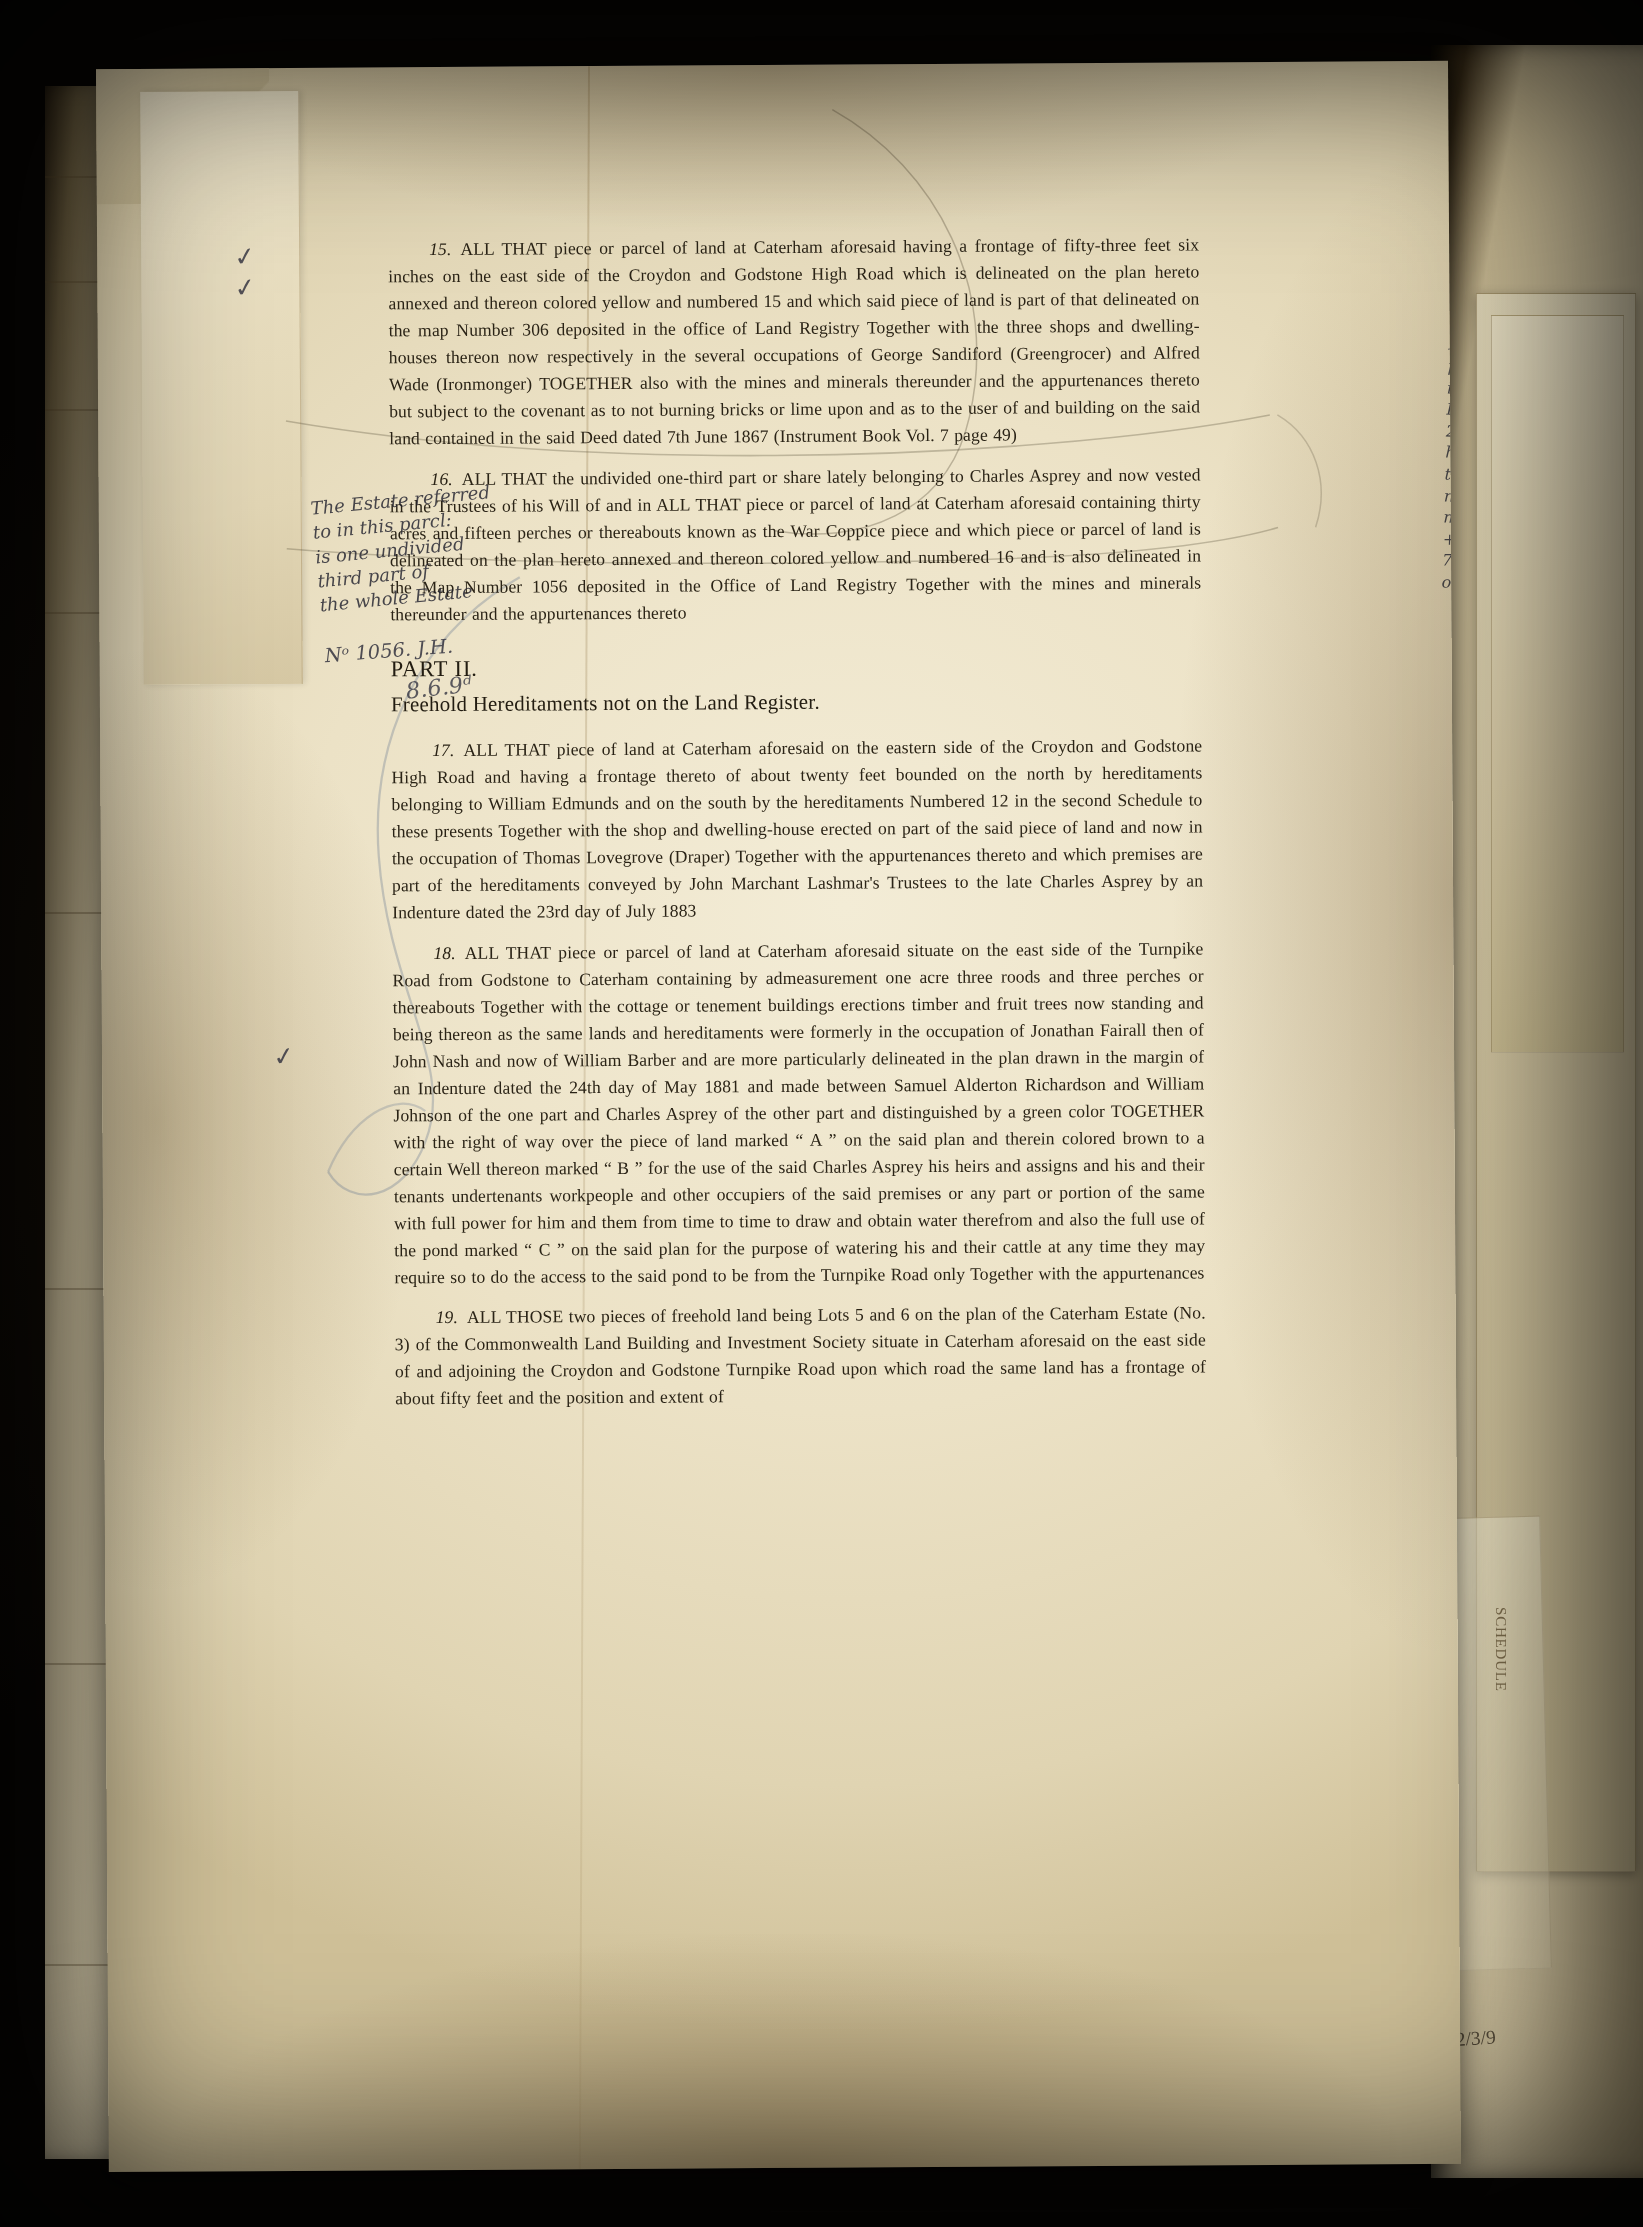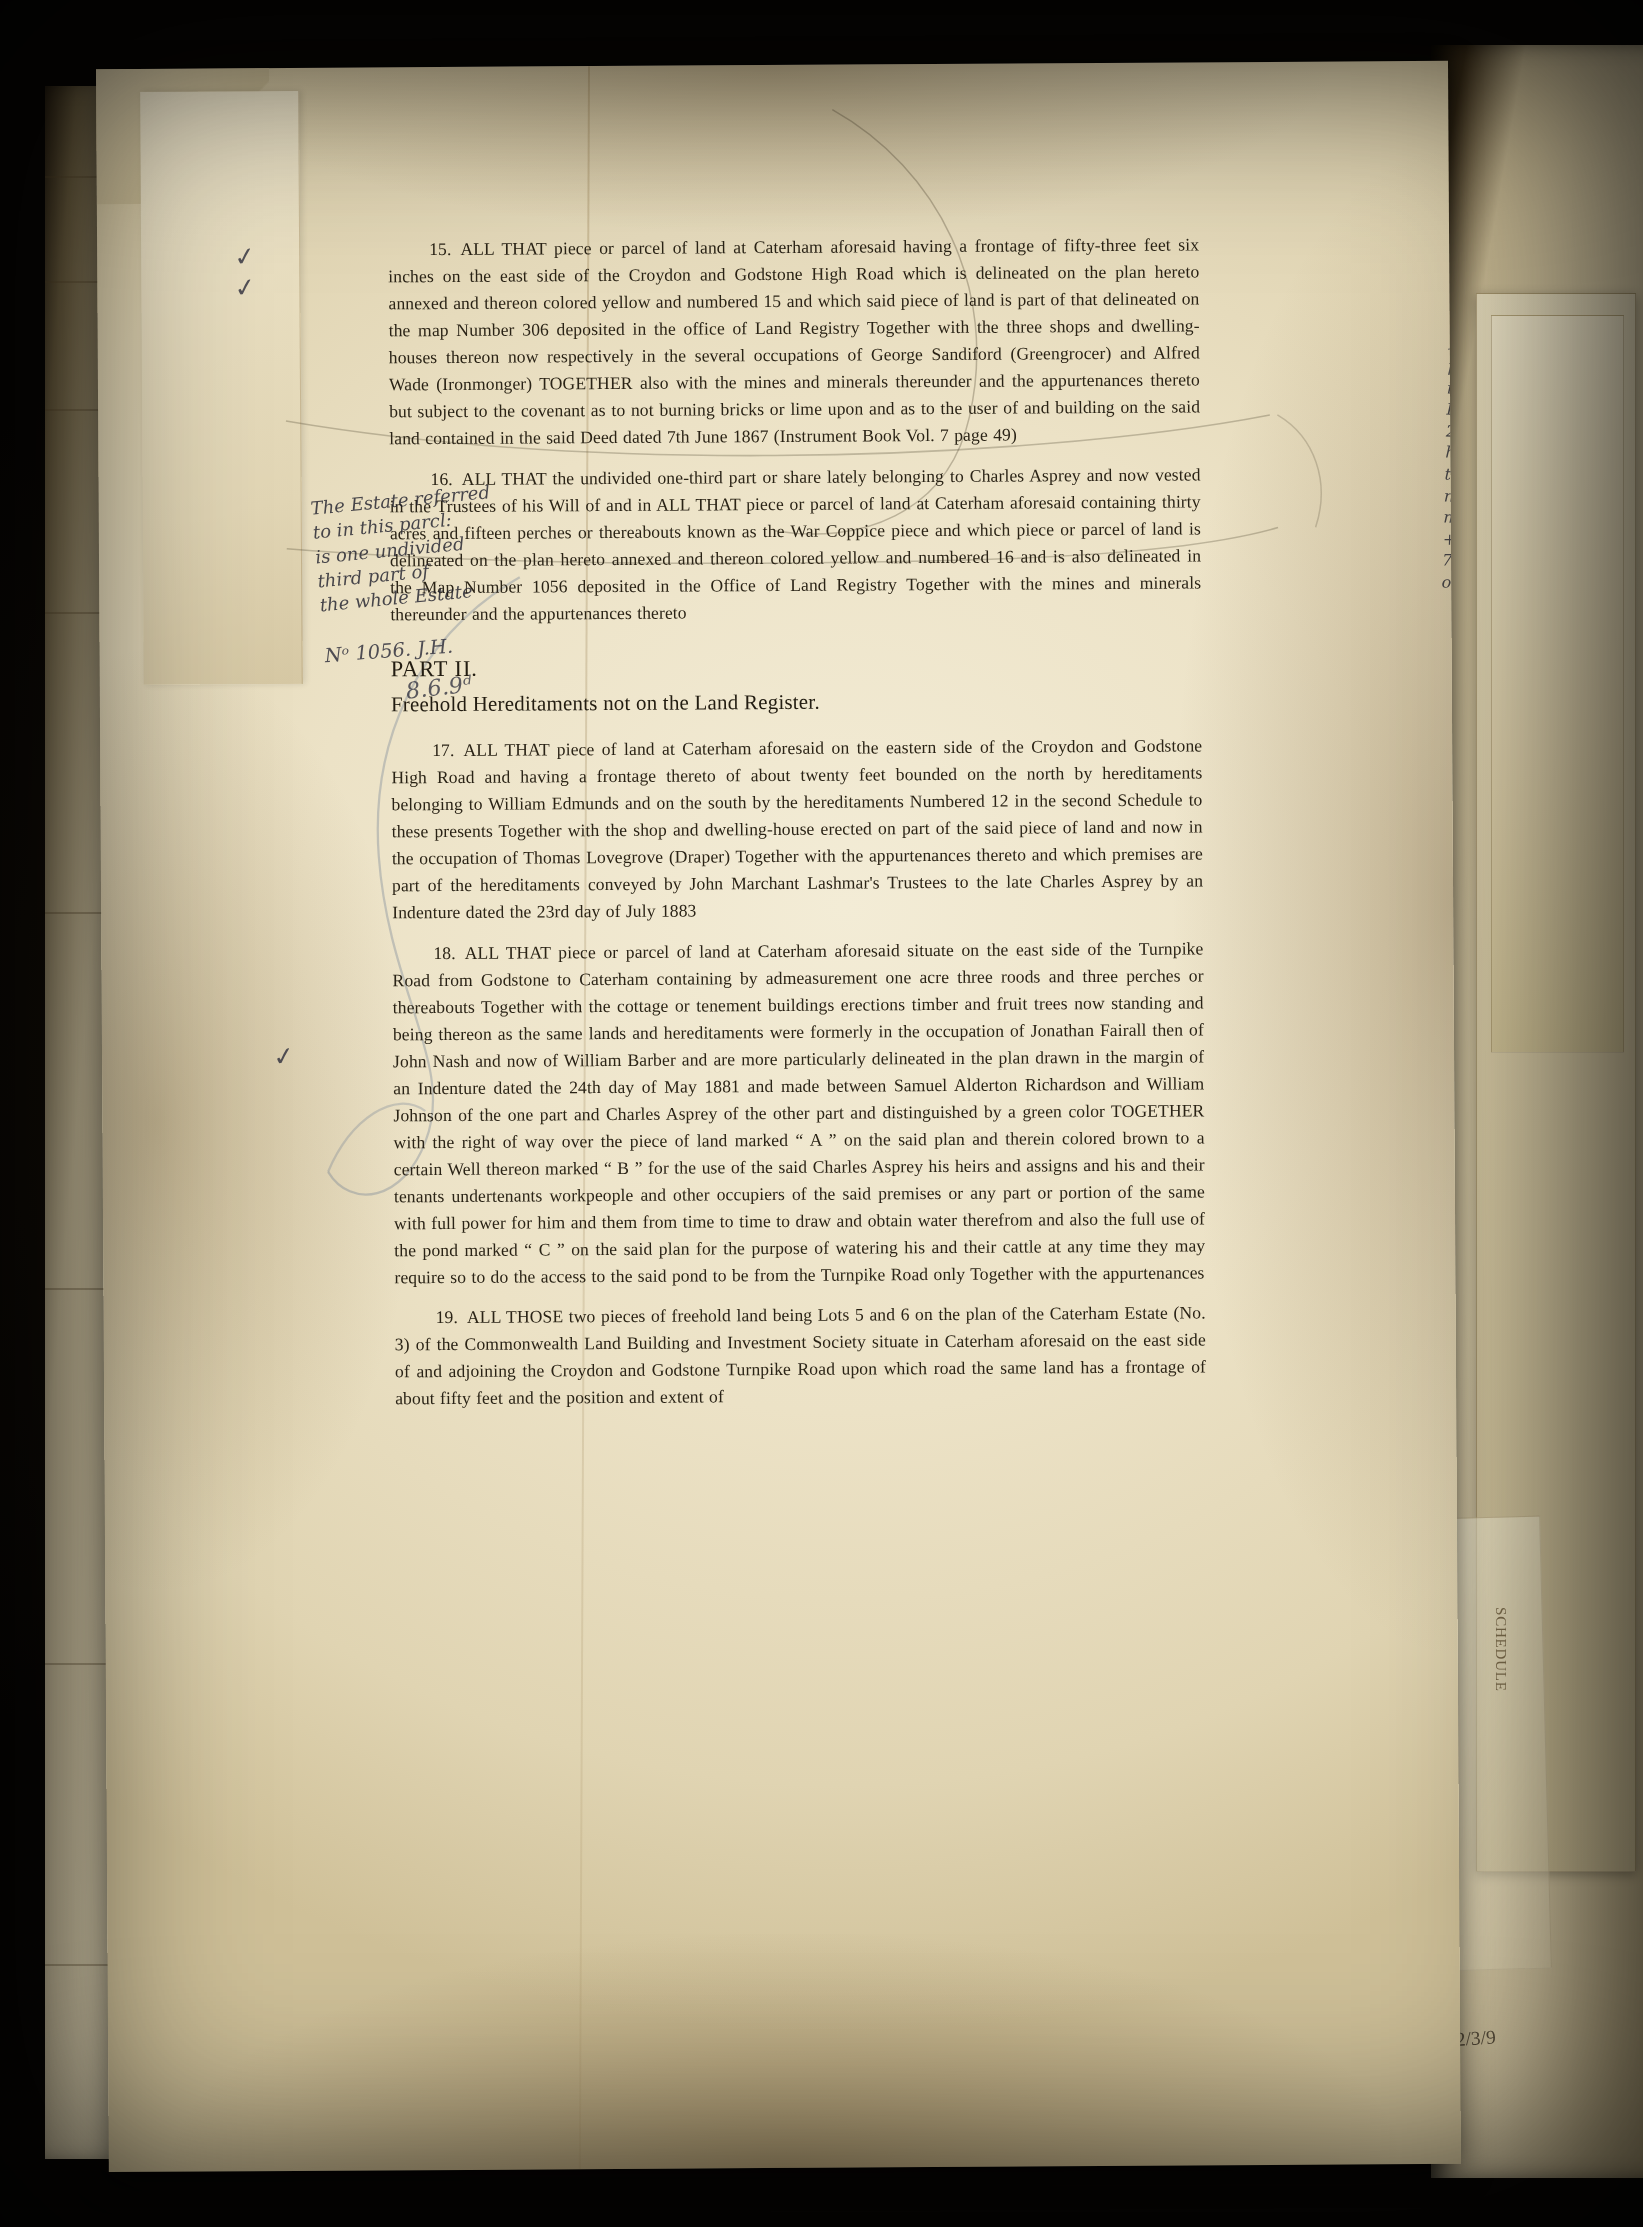--- a/index.html
+++ b/index.html
@@ -184,20 +184,21 @@
     letter-spacing: 0.1px;
   }
   .para {
     margin-bottom: 13.5px;
     word-spacing: 0.8px;
   }
   .para .num {
     display: inline-block;
     margin-left: 41px;
     margin-right: 9px;
+    font-style: italic;
   }
 
   .part-head {
     text-align: center;
     font-size: 22.5px;
     letter-spacing: 0.9px;
     margin: 27px 0 9px 0;
     color: #221c11;
   }
   .part-sub {

